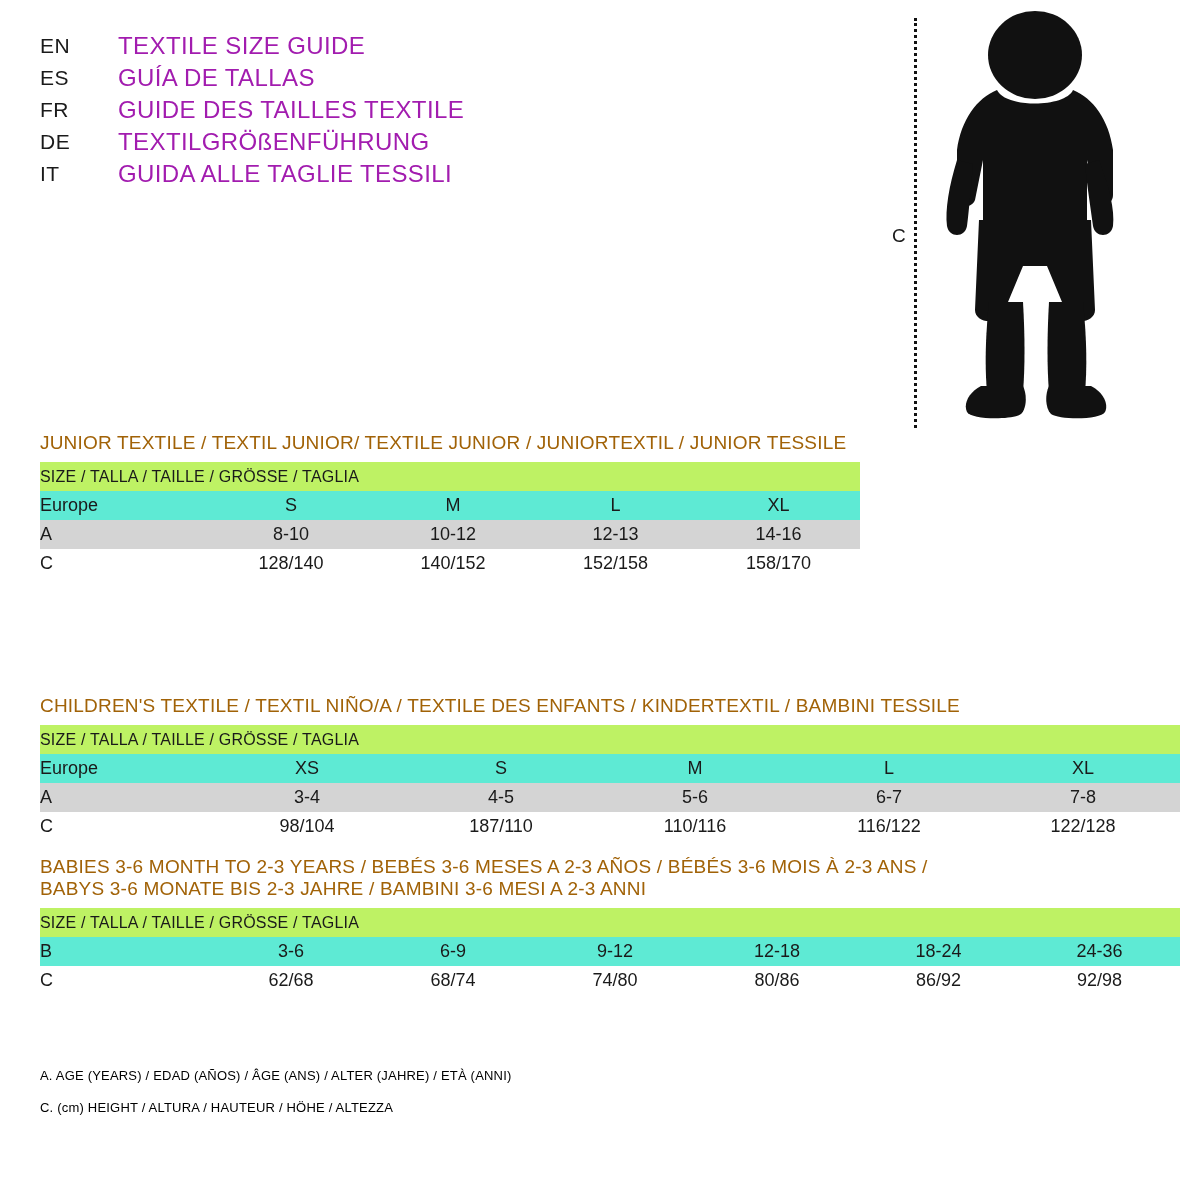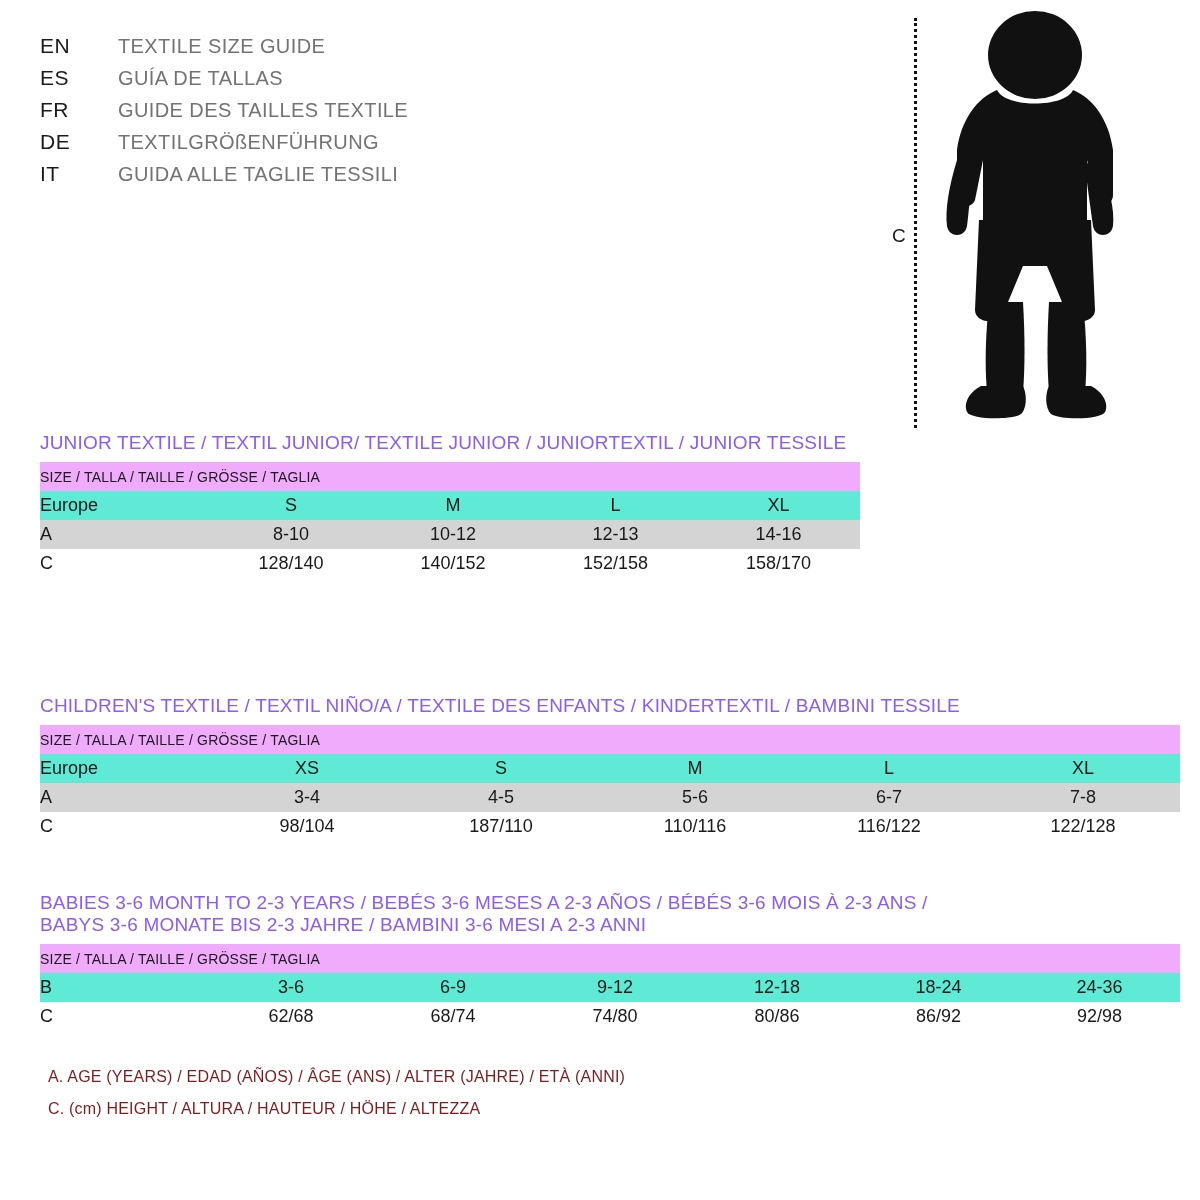--- a/index.html
+++ b/index.html
@@ -28,23 +28,23 @@
     align-items: center;
     height: 32px;
   }
   .lang-code {
     width: 78px;
     font-size: 21px;
     letter-spacing: 0.5px;
     color: #1a1a1a;
   }
   .lang-title {
-    font-size: 20px;
+    font-size: 24px;
     letter-spacing: 0.4px;
-    color: #737373;
+    color: #a21caf;
     white-space: nowrap;
   }
 
   
   .figure-area {
     position: absolute;
     right: 48px;
     top: 10px;
     width: 260px;
     height: 420px;
@@ -70,63 +70,62 @@
   }
 
   
   .section {
     position: absolute;
     left: 40px;
   }
   .section-title {
     font-size: 19px;
     letter-spacing: 0.2px;
-    color: #8b5cf6;
+    color: #a16207;
     white-space: nowrap;
     margin-bottom: 8px;
   }
   .section-title .line2 { display: block; }
 
   table.size-table {
     border-collapse: collapse;
     table-layout: fixed;
     font-size: 18px;
   }
   table.size-table td {
     height: 29px;
     padding: 0;
     vertical-align: middle;
   }
   .hdr-row td {
-    background: #f0abfc;
+    background: #bef264;
     color: #1a1a1a;
-    font-size: 14px;
+    font-size: 16px;
     letter-spacing: 0.2px;
     padding-left: 6px;
   }
   .row-light td { background: #5eead4; }
   .row-mid   td { background: #d4d4d4; }
   .row-white td { background: #ffffff; }
   .cell-label { padding-left: 6px; text-align: left; }
   .cell-val { text-align: center; }
 
   
   .footnotes {
     position: absolute;
     left: 40px;
     top: 1068px;
     width: 1100px;
   }
   .footnote {
-    font-size: 16px;
+    font-size: 13px;
     letter-spacing: 0.2px;
-    color: #7f1d1d;
+    color: #000000;
     height: 32px;
     white-space: nowrap;
-    margin-left: 8px;
   }
 </style>
 </head>
 <body>
 
 <div class="lang-block">
   <div class="lang-row">
     <span class="lang-code">EN</span>
     <span class="lang-title">TEXTILE SIZE GUIDE</span>
   </div>
@@ -250,21 +249,21 @@
         <td class="cell-val">98/104</td>
         <td class="cell-val">187/110</td>
         <td class="cell-val">110/116</td>
         <td class="cell-val">116/122</td>
         <td class="cell-val">122/128</td>
       </tr>
     </tbody>
   </table>
 </div>
 
-<div class="section" style="top: 856px; margin-top: 36px;">
+<div class="section" style="top: 856px;">
   <div class="section-title">
     <span>BABIES 3-6 MONTH TO 2-3 YEARS / BEBÉS 3-6 MESES A 2-3 AÑOS / BÉBÉS 3-6 MOIS À 2-3 ANS /</span>
     <span class="line2">BABYS 3-6 MONATE BIS 2-3 JAHRE / BAMBINI 3-6 MESI A 2-3 ANNI</span>
   </div>
   <table class="size-table" style="width: 1140px;">
     <colgroup>
       <col style="width:170px">
         <col style="width:162px">
         <col style="width:162px">
         <col style="width:162px">

